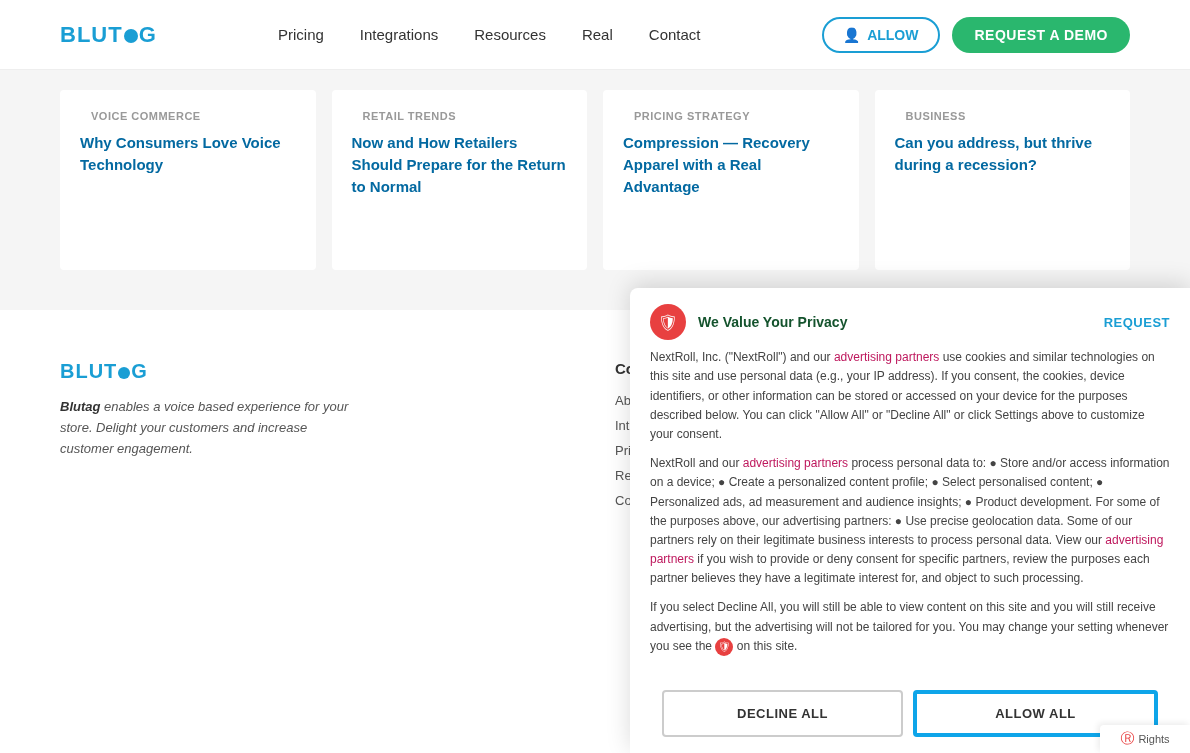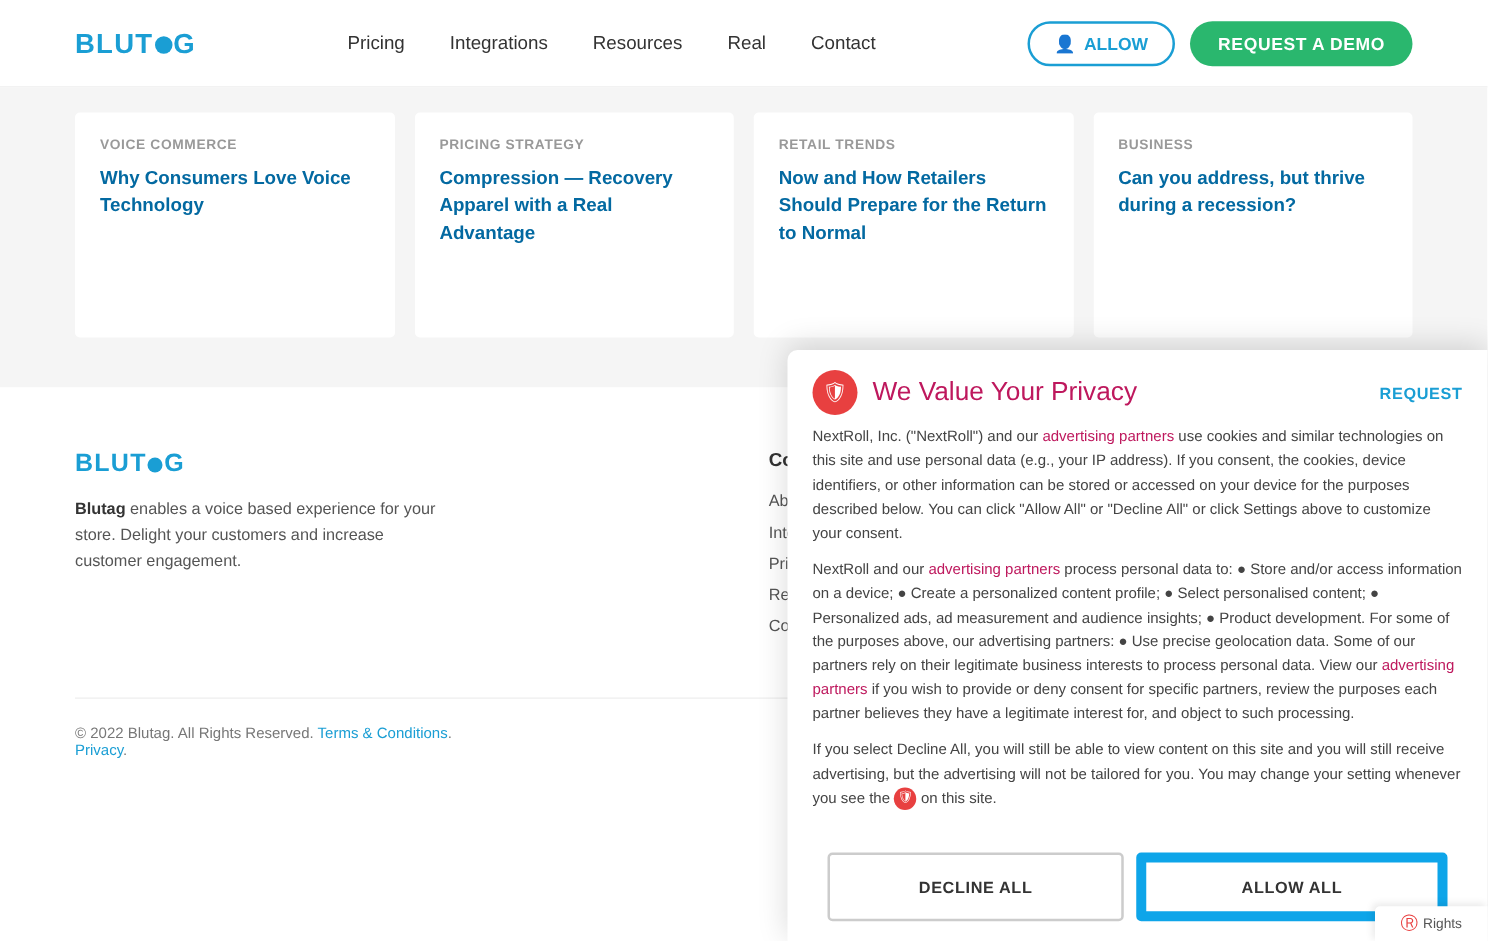--- a/index.html
+++ b/index.html
@@ -33,37 +33,37 @@
     }
     .cards-grid {
       display: grid; grid-template-columns: repeat(4, 1fr); gap: 16px; max-width: 1100px; margin: 0 auto;
     }
     .card {
       background: #fff; border-radius: 4px; padding: 20px;
       min-height: 180px; display: flex; flex-direction: column;
     }
     .card-category {
       font-size: 11px; font-weight: 600; color: #999; text-transform: uppercase;
-      margin-bottom: 10px; letter-spacing: 0.5px;
+      margin-bottom: 10px; letter-spacing: 0.5px; margin-left: 11px;
     }
     .card-title {
       font-size: 15px; font-weight: 700; color: #0369a1; line-height: 1.45;
     }
 
     
     .footer-section {
       background: #fff; padding: 50px 60px 30px;
     }
     .footer-top {
       display: grid; grid-template-columns: 1fr 1fr; gap: 40px; margin-bottom: 40px;
     }
     .footer-brand {}
     .footer-logo-text { font-size: 20px; font-weight: 700; color: #1a9ed4; letter-spacing: 1px; }
     .footer-tagline {
-      font-size: 13px; color: #555; line-height: 1.6; margin-top: 14px; max-width: 300px;
+      font-size: 13px; color: #555; line-height: 1.6; margin-top: 14px; max-width: 300px; font-style: italic;
     }
     .footer-tagline strong { color: #333; font-weight: 700; }
     .footer-cols { display: grid; grid-template-columns: repeat(3, 1fr); gap: 20px; }
     .footer-col-title { font-size: 15px; font-weight: 700; color: #333; margin-bottom: 16px; }
     .footer-link { font-size: 13px; color: #555; text-decoration: none; display: block; margin-bottom: 10px; }
     .footer-bottom {
       border-top: 1px solid #eee; padding-top: 20px;
       font-size: 12px; color: #777;
     }
     .footer-bottom a { color: #1a9ed4; text-decoration: none; }
@@ -88,37 +88,37 @@
     .modal-header {
       display: flex; align-items: center; justify-content: space-between;
       padding: 16px 20px 8px;
     }
     .modal-header-left { display: flex; align-items: center; gap: 12px; }
     .modal-shield {
       width: 36px; height: 36px; background: #e84040; border-radius: 50%;
       display: flex; align-items: center; justify-content: center;
       color: #fff; font-size: 16px;
     }
-    .modal-title { font-size: 21px; font-weight: 400; color: #be185d; }
+    .modal-title { font-size: 14px; font-weight: 700; color: #14532d; }
     .modal-settings { color: #1a9ed4; font-size: 13px; font-weight: 600; cursor: pointer; letter-spacing: 0.5px; }
     .modal-body { padding: 0 20px 14px; }
     .modal-text {
       font-size: 12px; color: #444; line-height: 1.6; margin-bottom: 10px;
     }
     .modal-text a { color: #be185d; text-decoration: none; }
     .modal-actions {
       display: flex; gap: 10px; padding: 10px 32px 16px;
     }
     .btn-decline {
       flex: 1; border: 2px solid #ccc; background: #fff; color: #333;
       padding: 12px; border-radius: 4px; font-size: 13px; font-weight: 700;
       letter-spacing: 0.5px; cursor: pointer; text-transform: uppercase;
     }
     .btn-allow {
-      flex: 1; border: 8px solid #0ea5e9; background: #fff; color: #333;
+      flex: 1; border: 4px solid #0ea5e9; background: #fff; color: #333;
       padding: 12px; border-radius: 4px; font-size: 13px; font-weight: 700;
       letter-spacing: 0.5px; cursor: pointer; text-transform: uppercase;
     }
 
     
     .revain-badge {
       position: absolute; bottom: 0; right: 0;
       width: 90px; height: 28px; background: #fff; border-radius: 4px 0 0 0;
       display: flex; align-items: center; justify-content: center; gap: 4px;
       font-size: 11px; color: #555; box-shadow: -2px -2px 6px rgba(0,0,0,0.08);
@@ -152,27 +152,27 @@
 
 <section class="cards-section">
   <div class="cards-grid">
 
     <div class="card">
       <div class="card-category">Voice Commerce</div>
       <div class="card-title">Why Consumers Love Voice Technology</div>
     </div>
 
     <div class="card">
+      <div class="card-category">Retail Trends</div>
+      <div class="card-title">Now and How Retailers Should Prepare for the Return to Normal</div>
+    </div>
+
+    <div class="card">
       <div class="card-category">Pricing Strategy</div>
       <div class="card-title">Compression — Recovery Apparel with a Real Advantage</div>
-    </div>
-
-    <div class="card">
-      <div class="card-category">Retail Trends</div>
-      <div class="card-title">Now and How Retailers Should Prepare for the Return to Normal</div>
     </div>
 
     <div class="card">
       <div class="card-category">Business</div>
       <div class="card-title">Can you address, but thrive during a recession?</div>
     </div>
 
   </div>
 </section>
 
@@ -202,26 +202,20 @@
         <a href="#" class="footer-link">Integrations</a>
       </div>
       <div class="footer-col">
         <div class="footer-col-title">Contact</div>
         <a href="#" class="footer-link">Request a Demo</a>
         <a href="#" class="footer-link">Support</a>
         <a href="#" class="footer-link">Blog</a>
       </div>
     </div>
   </div>
-  <div class="footer-bottom">
-    <span>© 2022 Blutag. All Rights Reserved.</span>
-    <a href="#">Terms &amp; Conditions</a>.
-    <br>
-    <a href="#">Privacy</a>.
-  </div>
 </footer>
 
 <div class="modal-overlay">
   <div class="privacy-modal">
     <div class="modal-header">
       <div class="modal-header-left">
         <div class="modal-shield">🛡</div>
         <span class="modal-title">We Value Your Privacy</span>
       </div>
       <span class="modal-settings">REQUEST</span>

